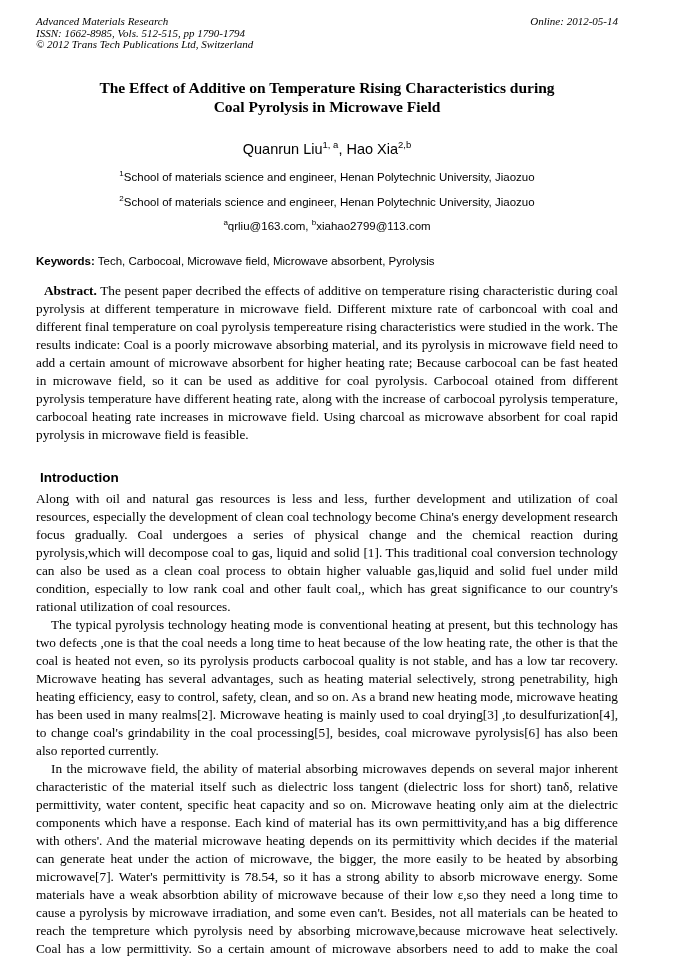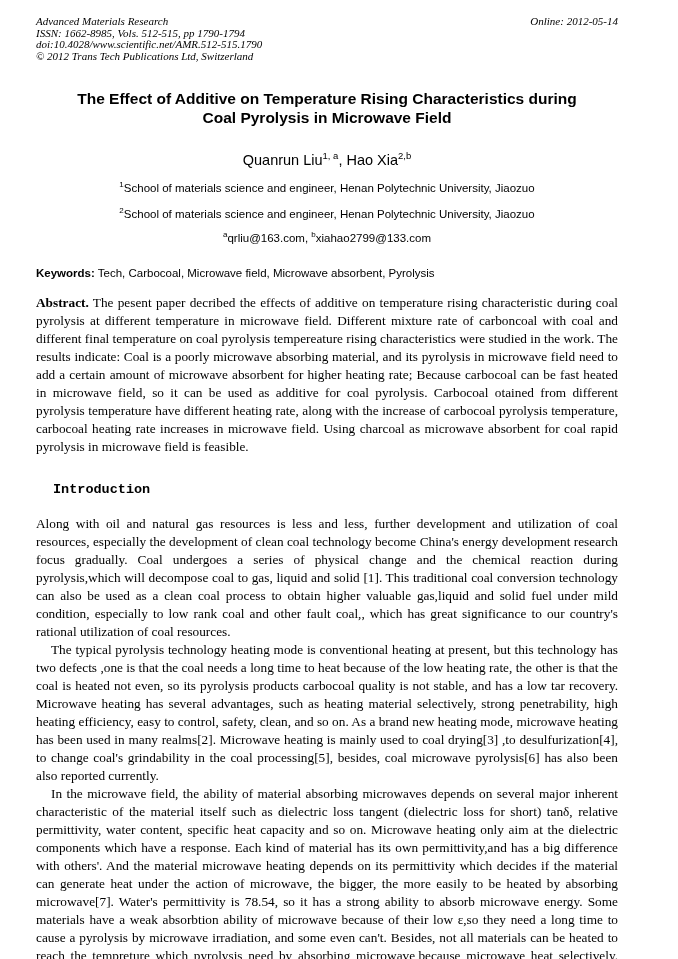--- a/index.html
+++ b/index.html
@@ -23,21 +23,21 @@
     font-size: 11px;
     line-height: 11.6px;
   }
   .doc-header .left div { white-space: nowrap; }
   .doc-header .right { white-space: nowrap; }
 
   
   .paper-title {
     margin: 27px auto 0 auto;
     text-align: center;
-    font-family: Liberation Sans, sans-serif;
+    font-family: Liberation Serif, serif;
     font-weight: bold;
     font-size: 15.5px;
     line-height: 19px;
     white-space: pre-line;
   }
 
   
   .authors {
     margin-top: 20px;
     text-align: center;
@@ -71,60 +71,59 @@
 
   
   .abstract, .body-par {
     margin: 0;
     font-family: "Liberation Serif", serif;
     font-size: 13.3px;
     line-height: 18px;
     text-align: justify;
   }
   .abstract { margin-top: 14px; }
-  .abstract .abs-label { font-weight: bold; }
+  .abstract .abs-label { font-weight: bold; margin-left: 8px; }
 
   .section-heading {
-    margin: 17px;
+    margin: 4px;
     margin-top: 26px;
-    font-family: Liberation Mono, monospace;
+    font-family: Liberation Sans, sans-serif;
     font-weight: bold;
     font-size: 13.5px;
     line-height: 16px;
   }
   .first-par { margin-top: 2px; }
   .indent { text-indent: 15px; font-family: Liberation Serif, serif; }
 </style>
 </head>
 <body>
 
 <div class="page">
 
   <div class="doc-header">
     <div class="left">
       <div>Advanced Materials Research</div>
       <div>ISSN: 1662-8985, Vols. 512-515, pp 1790-1794</div>
-      <div>doi:10.4028/www.scientific.net/AMR.512-515.1790</div>
       <div>© 2012 Trans Tech Publications Ltd, Switzerland</div>
     </div>
     <div class="right">Online: 2012-05-14</div>
   </div>
 
   <h1 class="paper-title">The Effect of Additive on Temperature Rising Characteristics during
 Coal Pyrolysis in Microwave Field</h1>
 
   <div class="authors">
     <span>Quanrun Liu</span><sup>1, a</sup><span>, </span><span>Hao Xia</span><sup>2,b</sup>
   </div>
 
   <p class="affil"><sup>1</sup><span>School of materials science and engineer, Henan Polytechnic University, Jiaozuo</span></p>
 
   <p class="affil"><sup>2</sup><span>School of materials science and engineer, Henan Polytechnic University, Jiaozuo</span></p>
 
-  <p class="emails"><sup>a</sup><span>qrliu@163.com</span><span>, </span><sup>b</sup><span>xiahao2799@133.com</span></p>
+  <p class="emails"><sup>a</sup><span>qrliu@163.com</span><span>, </span><sup>b</sup><span>xiahao2799@113.com</span></p>
 
   <p class="keywords"><span class="kw-label">Keywords:</span><span> Tech, Carbocoal, Microwave field, Microwave absorbent, Pyrolysis</span></p>
 
   <p class="abstract"><span class="abs-label">Abstract.</span><span> The pesent paper decribed the effects of additive on temperature rising characteristic during coal pyrolysis at different temperature in microwave field. Different mixture rate of carboncoal with coal and different final temperature on coal pyrolysis tempereature rising characteristics were studied in the work. The results indicate: Coal is a poorly microwave absorbing material, and its pyrolysis in microwave field need to add a certain amount of microwave absorbent for higher heating rate; Because carbocoal can be fast heated in microwave field, so it can be used as additive for coal pyrolysis. Carbocoal otained from different pyrolysis temperature have different heating rate, along with the increase of carbocoal pyrolysis temperature, carbocoal heating rate increases in microwave field. Using charcoal as microwave absorbent for coal rapid pyrolysis in microwave field is feasible.</span></p>
 
   <h2 class="section-heading">Introduction</h2>
 
   <p class="body-par first-par">Along with oil and natural gas resources is less and less, further development and utilization of coal resources, especially the development of clean coal technology become China's energy development research focus gradually. Coal undergoes a series of physical change and the chemical reaction during pyrolysis,which will decompose coal  to  gas, liquid and solid [1]. This traditional coal conversion technology can also be used as a clean coal process to obtain higher valuable gas,liquid and solid fuel under mild condition, especially to low rank coal and other fault coal,, which has great significance to our country's rational utilization of coal resources.</p>
   <p class="body-par indent">The typical  pyrolysis technology heating mode is conventional heating at present, but this technology has two defects ,one is that the coal needs a long time to heat  because of the low heating rate, the other is that the coal is heated not even, so its pyrolysis products carbocoal quality is not stable, and has a low tar recovery. Microwave heating has several advantages, such as heating material selectively, strong penetrability, high heating efficiency, easy to control, safety, clean, and so on. As a brand new heating mode, microwave heating has been used in many realms[2]. Microwave heating is mainly used to coal drying[3] ,to desulfurization[4], to change coal's grindability in the coal processing[5], besides, coal microwave pyrolysis[6] has also been also reported currently.</p>
   <p class="body-par indent">In the microwave field, the ability of material absorbing microwaves depends on several major inherent characteristic of the material itself such as  dielectric loss tangent (dielectric loss for short) tanδ, relative permittivity, water content, specific heat capacity and so on. Microwave heating only aim at the dielectric components which have a response. Each kind of material  has its own permittivity,and has a big difference with others'. And the material microwave heating depends on its permittivity which decides if the material  can generate heat under the action of microwave, the bigger, the more easily to be heated by absorbing  microwave[7]. Water's permittivity is 78.54, so it has a strong ability to absorb microwave energy. Some materials  have a weak absorbtion ability of microwave because of their low ε,so they need a long time to cause a pyrolysis by  microwave irradiation, and  some even can't. Besides, not all materials can be  heated  to reach the tempreture which pyrolysis need by absorbing microwave,because microwave heat selectively. Coal has a low permittivity. So a certain amount of microwave  absorbers  need  to add to make the coal heating quickly  and  pyrolyze,thus can give full play to the advantages of coal microwave pyrolysis.</p>

